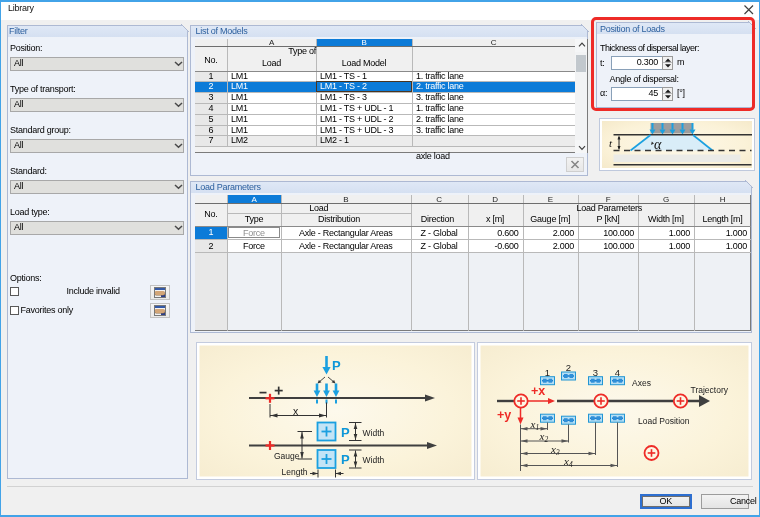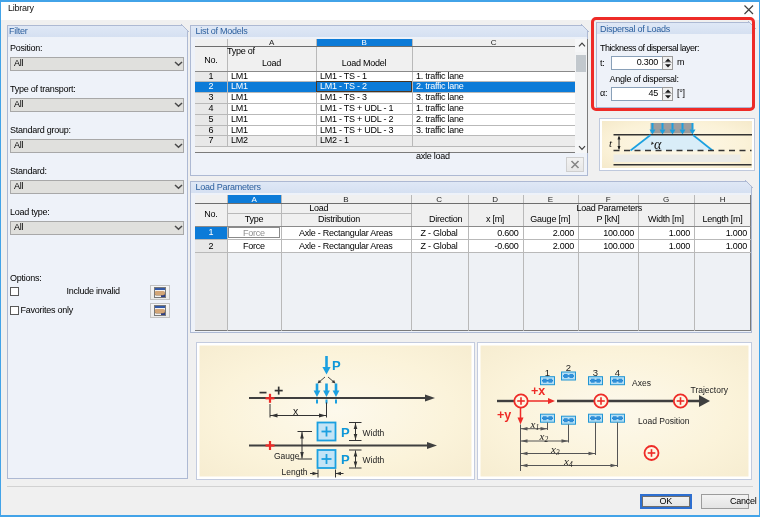--- a/index.html
+++ b/index.html
@@ -89,21 +89,21 @@
 <div class="a" style="left:195px;top:92.1px;width:380px;height:1px;background:#b9b9b9"></div>
 <div class="a" style="left:195px;top:102.9px;width:380px;height:1px;background:#b9b9b9"></div>
 <div class="a" style="left:195px;top:113.7px;width:380px;height:1px;background:#b9b9b9"></div>
 <div class="a" style="left:195px;top:124.5px;width:380px;height:1px;background:#b9b9b9"></div>
 <div class="a" style="left:195px;top:135.3px;width:380px;height:1px;background:#b9b9b9"></div>
 <div class="a" style="left:195px;top:146.10000000000002px;width:380px;height:1px;background:#b9b9b9"></div>
 <div class="a t" style="left:227px;top:38.5px;width:89px;text-align:center;font-size:8px;line-height:7.5px;height:7.5px;color:#222">A</div>
 <div class="a t" style="left:316px;top:38.5px;width:96px;text-align:center;font-size:8px;line-height:7.5px;height:7.5px;color:#fff">B</div>
 <div class="a t" style="left:412px;top:38.5px;width:163px;text-align:center;font-size:8px;line-height:7.5px;height:7.5px;color:#222">C</div>
 <div class="a t" style="left:195px;top:54.5px;width:32px;text-align:center;">No.</div>
-<div class="a t" style="left:227px;top:45.5px;width:89px;text-align:left;">Type of</div>
+<div class="a t" style="left:227px;top:45.5px;width:89px;text-align:right;">Type of</div>
 <div class="a t" style="left:227px;top:57.5px;width:89px;text-align:center;">Load</div>
 <div class="a t" style="left:316px;top:57.5px;width:96px;text-align:center;">Load Model</div>
 <div class="a t" style="left:195px;top:70.5px;width:32px;text-align:center;">1</div>
 <div class="a t" style="left:231px;top:70.5px;">LM1</div>
 <div class="a t" style="left:320px;top:70.5px;">LM1 - TS - 1</div>
 <div class="a t" style="left:416px;top:70.5px;">1. traffic lane</div>
 <div class="a t" style="left:195px;top:81.3px;width:32px;text-align:center;color:#fff">2</div>
 <div class="a t" style="left:231px;top:81.3px;color:#fff">LM1</div>
 <div class="a t" style="left:320px;top:81.3px;color:#fff">LM1 - TS - 2</div>
 <div class="a t" style="left:416px;top:81.3px;color:#fff">2. traffic lane</div>
@@ -138,21 +138,21 @@
 <svg class="a" style="left:577.5px;top:145px" width="8" height="6" viewBox="0 0 8 6">
       <path d="M1 1.2 L4 4.3 L7 1.2" stroke="#404040" stroke-width="1.2" fill="none"></path>
     </svg>
 <div class="a" style="left:566px;top:156.5px;width:17.5px;height:15px;background:linear-gradient(#f2f2f2,#e7e7e7);border:1px solid #cfcfcf"></div>
 <svg class="a" style="left:570px;top:159.5px" width="10" height="9" viewBox="0 0 10 9">
       <path d="M1.5 1 L8.5 8 M8.5 1 L1.5 8" stroke="#989898" stroke-width="1.7" fill="none"></path>
       <path d="M1.5 1 L8.5 8 M8.5 1 L1.5 8" stroke="#787878" stroke-width="0.7" fill="none"></path>
     </svg>
 <div class="a" style="left:596px;top:22px;width:158.5px;height:86px;background:#eef2f9;border:1px solid #adb9d3"></div>
 <div class="a" style="left:597px;top:23px;width:156.5px;height:11px;background:linear-gradient(#dfe8f6,#d5e0f1)"></div>
-<div class="a t" style="left:600px;top:23.5px;color:#2b5f9e">Dispersal of Loads</div>
+<div class="a t" style="left:600px;top:23.5px;color:#2b5f9e">Position of Loads</div>
 <div class="a" style="left:747.5px;top:21px;width:8px;height:8px;background:#f0f0f0;clip-path:polygon(0 0,100% 0,100% 100%)"></div>
 <svg class="a" style="left:747.5px;top:21px" width="8" height="8">
       <line x1="0" y1="0" x2="8" y2="8" stroke="#adb9d3" stroke-width="1"></line>
     </svg>
 <div class="a t" style="left:600px;top:42.5px;letter-spacing:-0.5px">Thickness of dispersal layer:</div>
 <div class="a t" style="left:600px;top:57.5px;">t:</div>
 <div class="a t" style="left:609.5px;top:73.5px;">Angle of dispersal:</div>
 <div class="a t" style="left:600px;top:88px;">α:</div>
 <div class="a" style="left:611px;top:55.5px;width:51.5px;height:14px;background:#fff;border:1px solid #89a0b8"></div>
 <div class="a t" style="left:612px;top:57.0px;width:46px;text-align:right;">0.300</div>
@@ -232,21 +232,21 @@
 <div class="a t" style="left:467.5px;top:195.5px;width:55.0px;text-align:center;font-size:8px;line-height:7.5px;height:7.5px;color:#222">D</div>
 <div class="a t" style="left:522.5px;top:195.5px;width:55.5px;text-align:center;font-size:8px;line-height:7.5px;height:7.5px;color:#222">E</div>
 <div class="a t" style="left:578px;top:195.5px;width:60px;text-align:center;font-size:8px;line-height:7.5px;height:7.5px;color:#222">F</div>
 <div class="a t" style="left:638px;top:195.5px;width:56px;text-align:center;font-size:8px;line-height:7.5px;height:7.5px;color:#222">G</div>
 <div class="a t" style="left:694px;top:195.5px;width:57px;text-align:center;font-size:8px;line-height:7.5px;height:7.5px;color:#222">H</div>
 <div class="a t" style="left:195px;top:208.5px;width:32px;text-align:center;">No.</div>
 <div class="a t" style="left:227px;top:203px;width:183.5px;text-align:center;">Load</div>
 <div class="a t" style="left:467.5px;top:203px;width:283.5px;text-align:center;">Load Parameters</div>
 <div class="a t" style="left:227px;top:213.5px;width:54px;text-align:center;">Type</div>
 <div class="a t" style="left:281px;top:213.5px;width:116px;text-align:center;">Distribution</div>
-<div class="a t" style="left:429px;top:213.5px;width:57.0px;">Direction</div>
+<div class="a t" style="left:409px;top:213.5px;width:57.0px;text-align:center;">Direction</div>
 <div class="a t" style="left:467.5px;top:213.5px;width:55.0px;text-align:center;">x [m]</div>
 <div class="a t" style="left:522.5px;top:213.5px;width:55.5px;text-align:center;">Gauge [m]</div>
 <div class="a t" style="left:578px;top:213.5px;width:60px;text-align:center;">P [kN]</div>
 <div class="a t" style="left:638px;top:213.5px;width:56px;text-align:center;">Width [m]</div>
 <div class="a t" style="left:694px;top:213.5px;width:57px;text-align:center;">Length [m]</div>
 <div class="a t" style="left:195px;top:227.4px;width:32px;text-align:center;color:#fff">1</div>
 <div class="a t" style="left:195px;top:240.7px;width:32px;text-align:center;">2</div>
 <div class="a" style="left:228px;top:227.4px;width:51.5px;height:10.299999999999983px;background:#fff;border:1px solid #8a8a8a"></div>
 <div class="a t" style="left:227px;top:227.9px;width:54px;text-align:center;color:#909090">Force</div>
 <div class="a t" style="left:281px;top:227.9px;width:129.5px;text-align:center;">Axle - Rectangular Areas</div>

